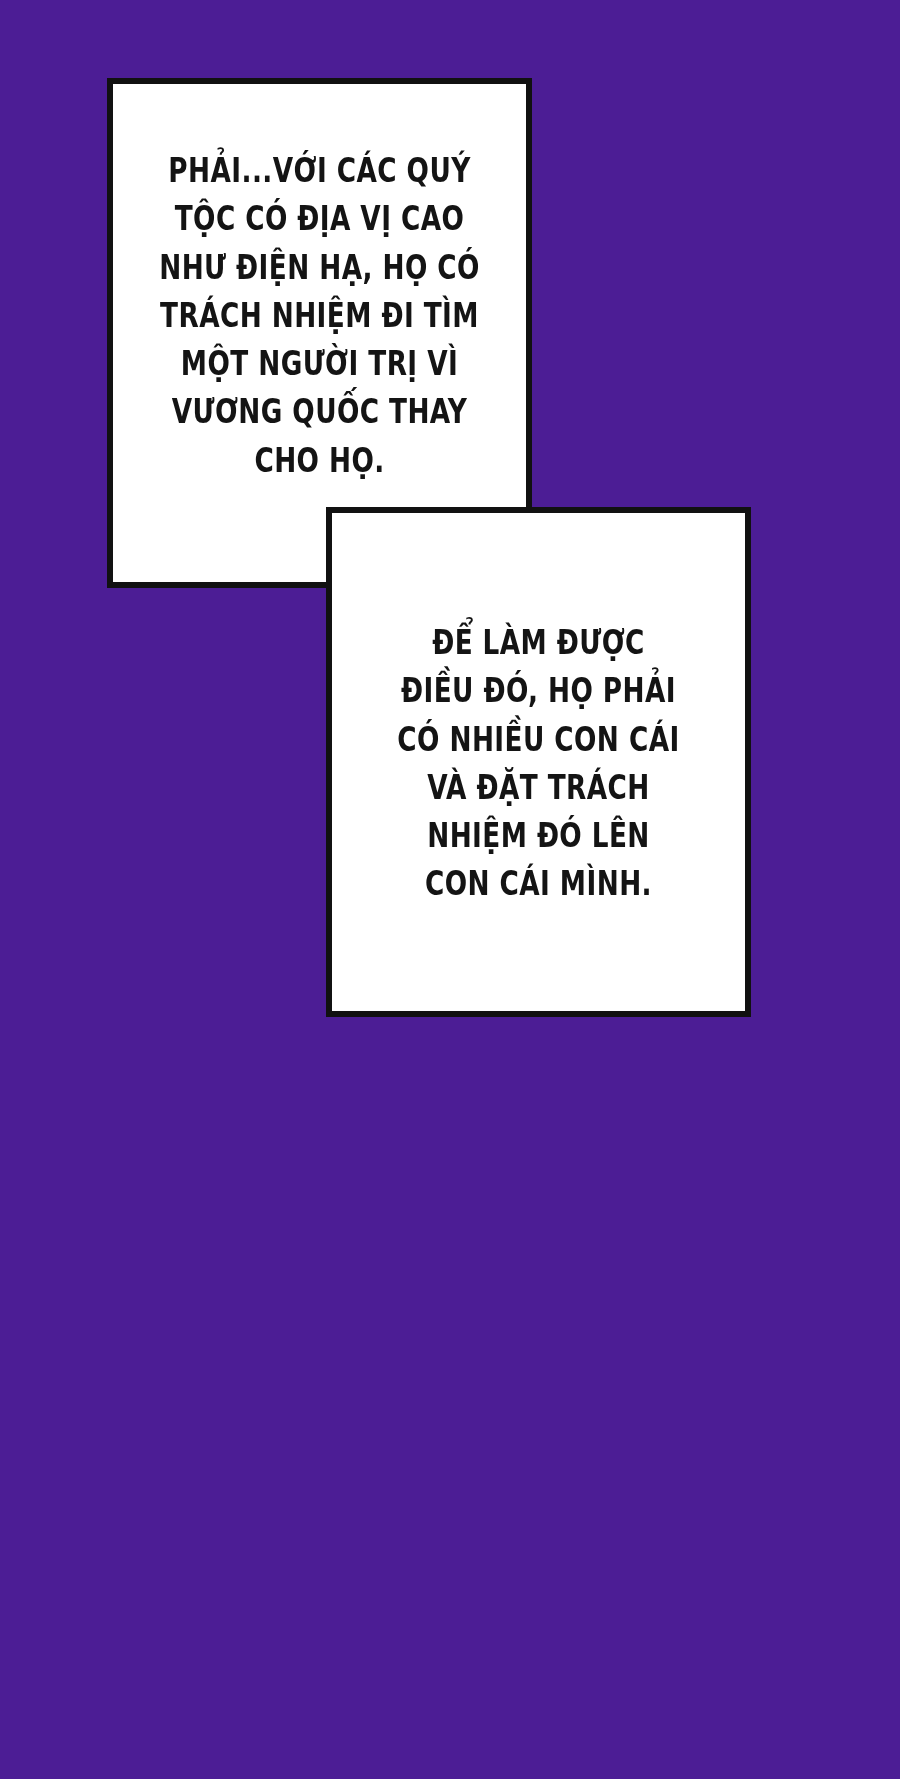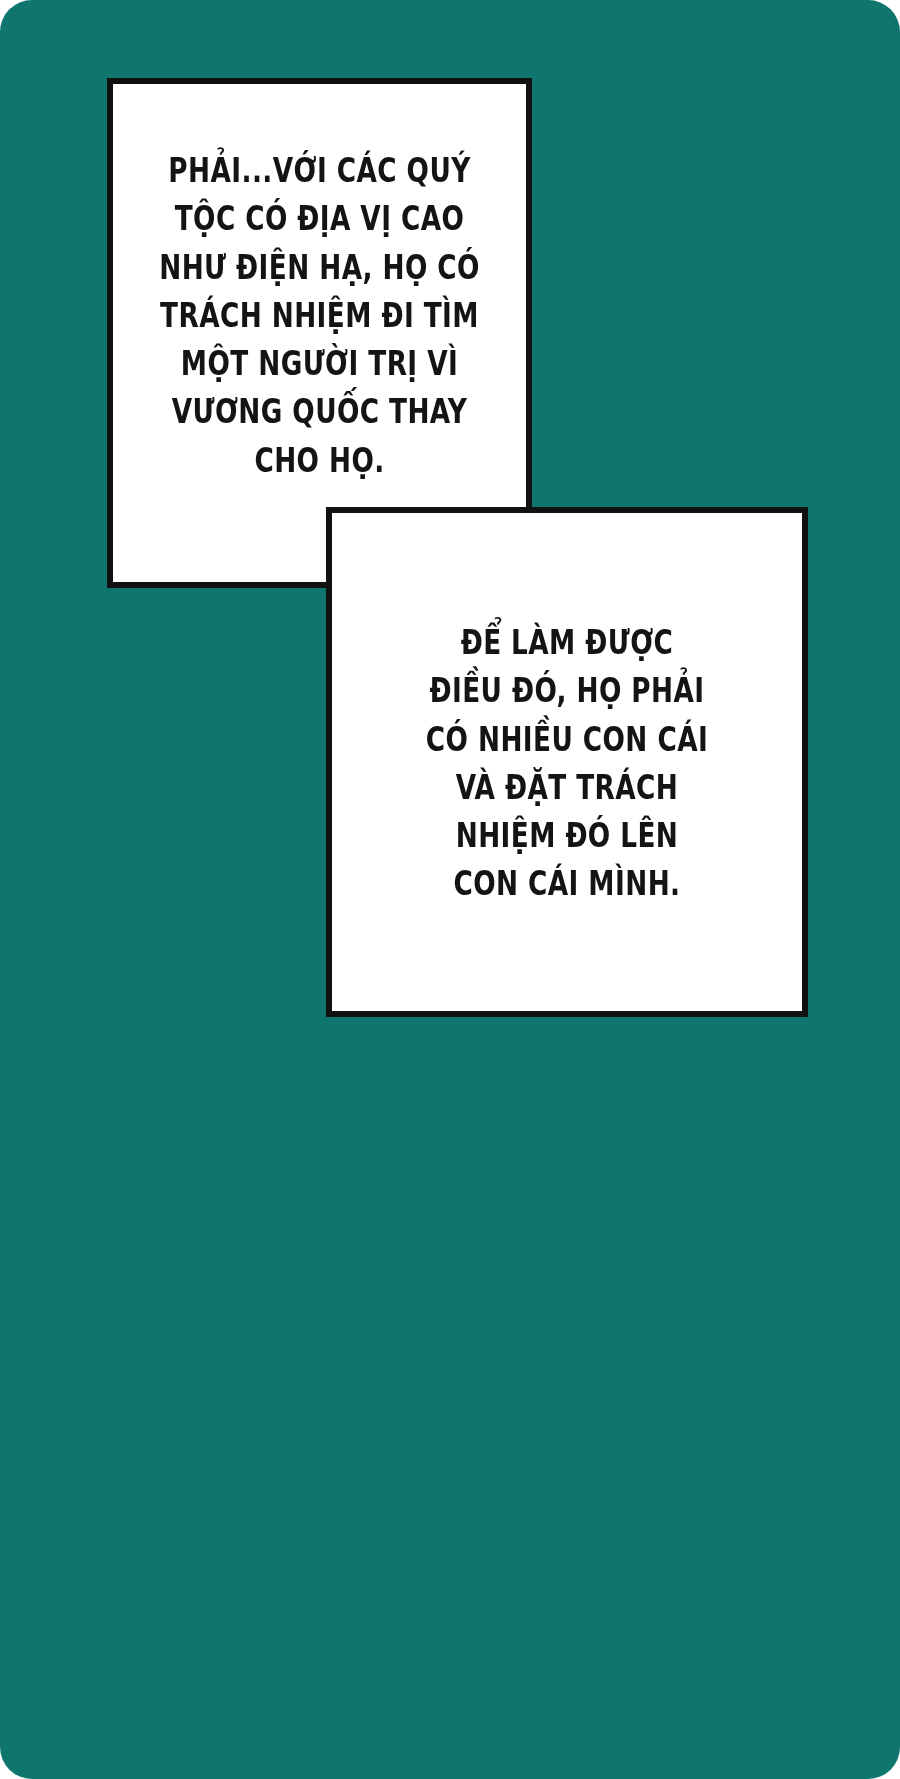--- a/index.html
+++ b/index.html
@@ -11,22 +11,21 @@
     width: 900px;
     height: 1779px;
     position: relative;
     font-family: "Liberation Sans", sans-serif;
     overflow: hidden;
   }
 
   .page {
     position: absolute;
     inset: 0;
-    background: #0f766e;
-    border-radius: 32px;
+    background: #4c1d95;
   }
 
   
   .balloon {
     position: absolute;
     background: #ffffff;
     border: 6px solid #111111;
     box-sizing: border-box;
   }
 
@@ -61,21 +60,21 @@
   
   .notch {
     position: absolute;
     background: #ffffff;
   }
 
   
   #balloon-two {
     left: 326px;
     top: 507px;
-    width: 482px;
+    width: 425px;
     height: 510px;
   }
   #balloon-two .balloon-text {
     position: absolute;
     left: 0;
     right: 0;
     top: 105px;
     font-size: 34px;
   }
 

